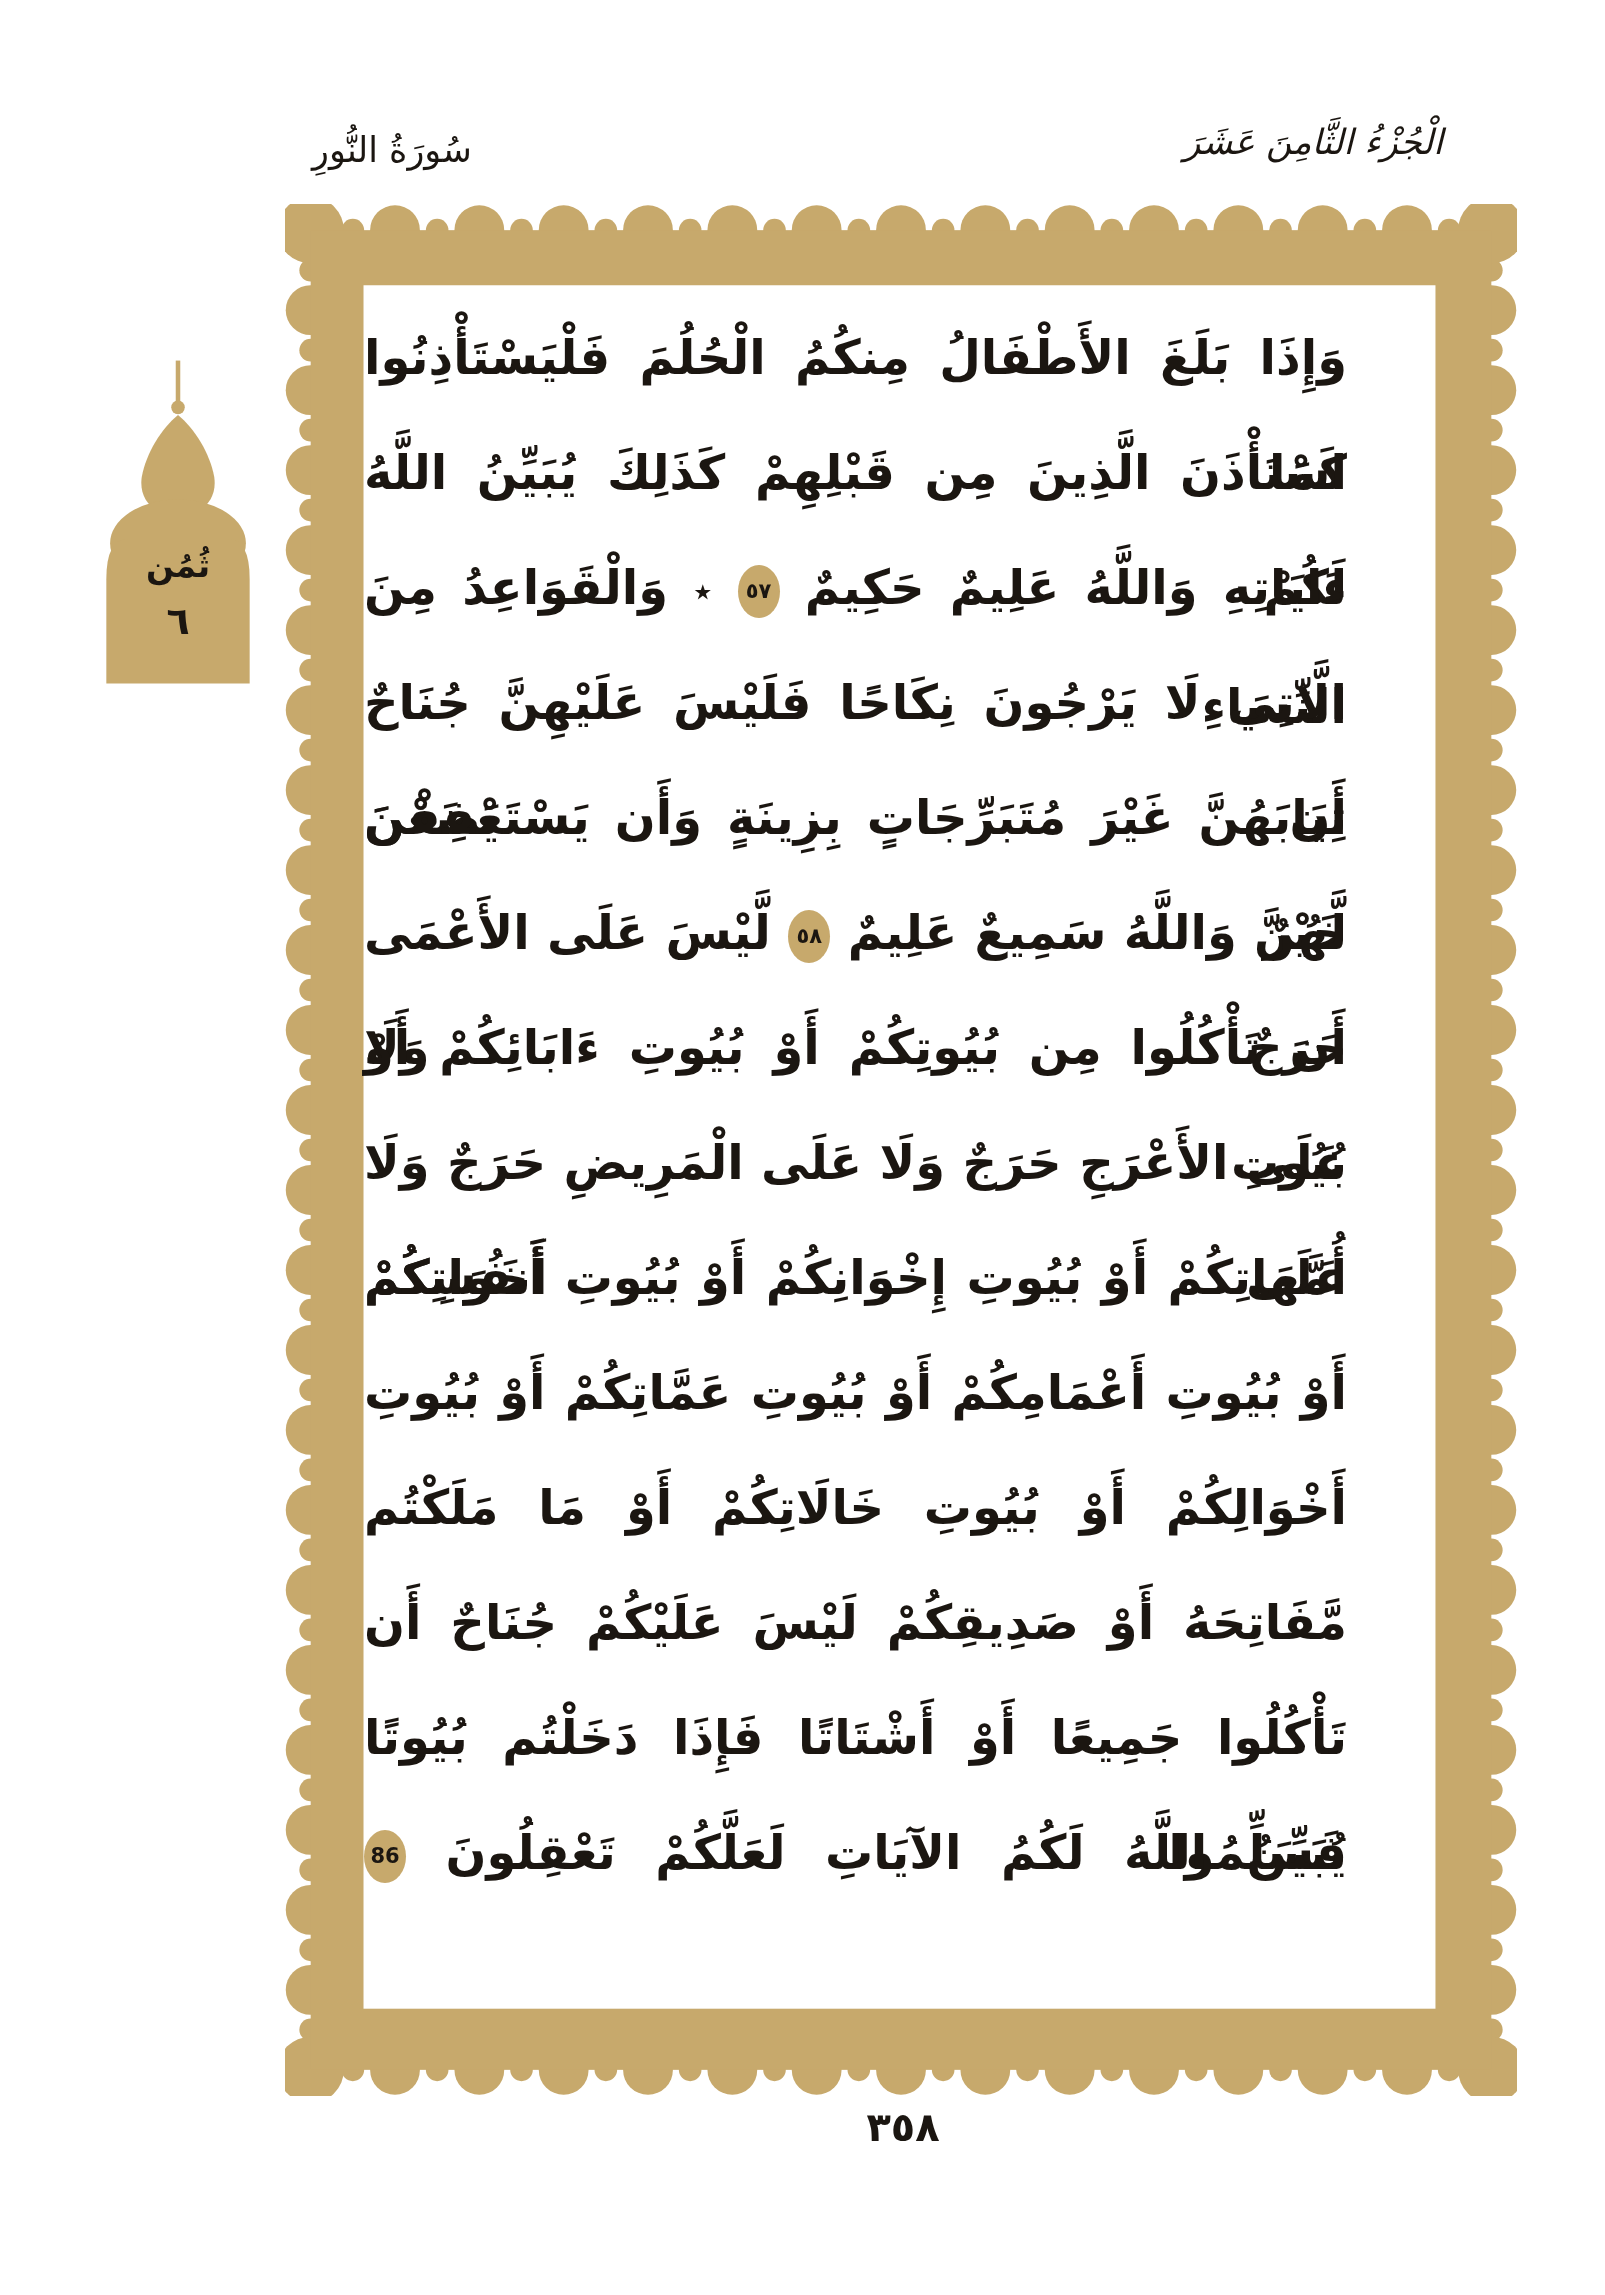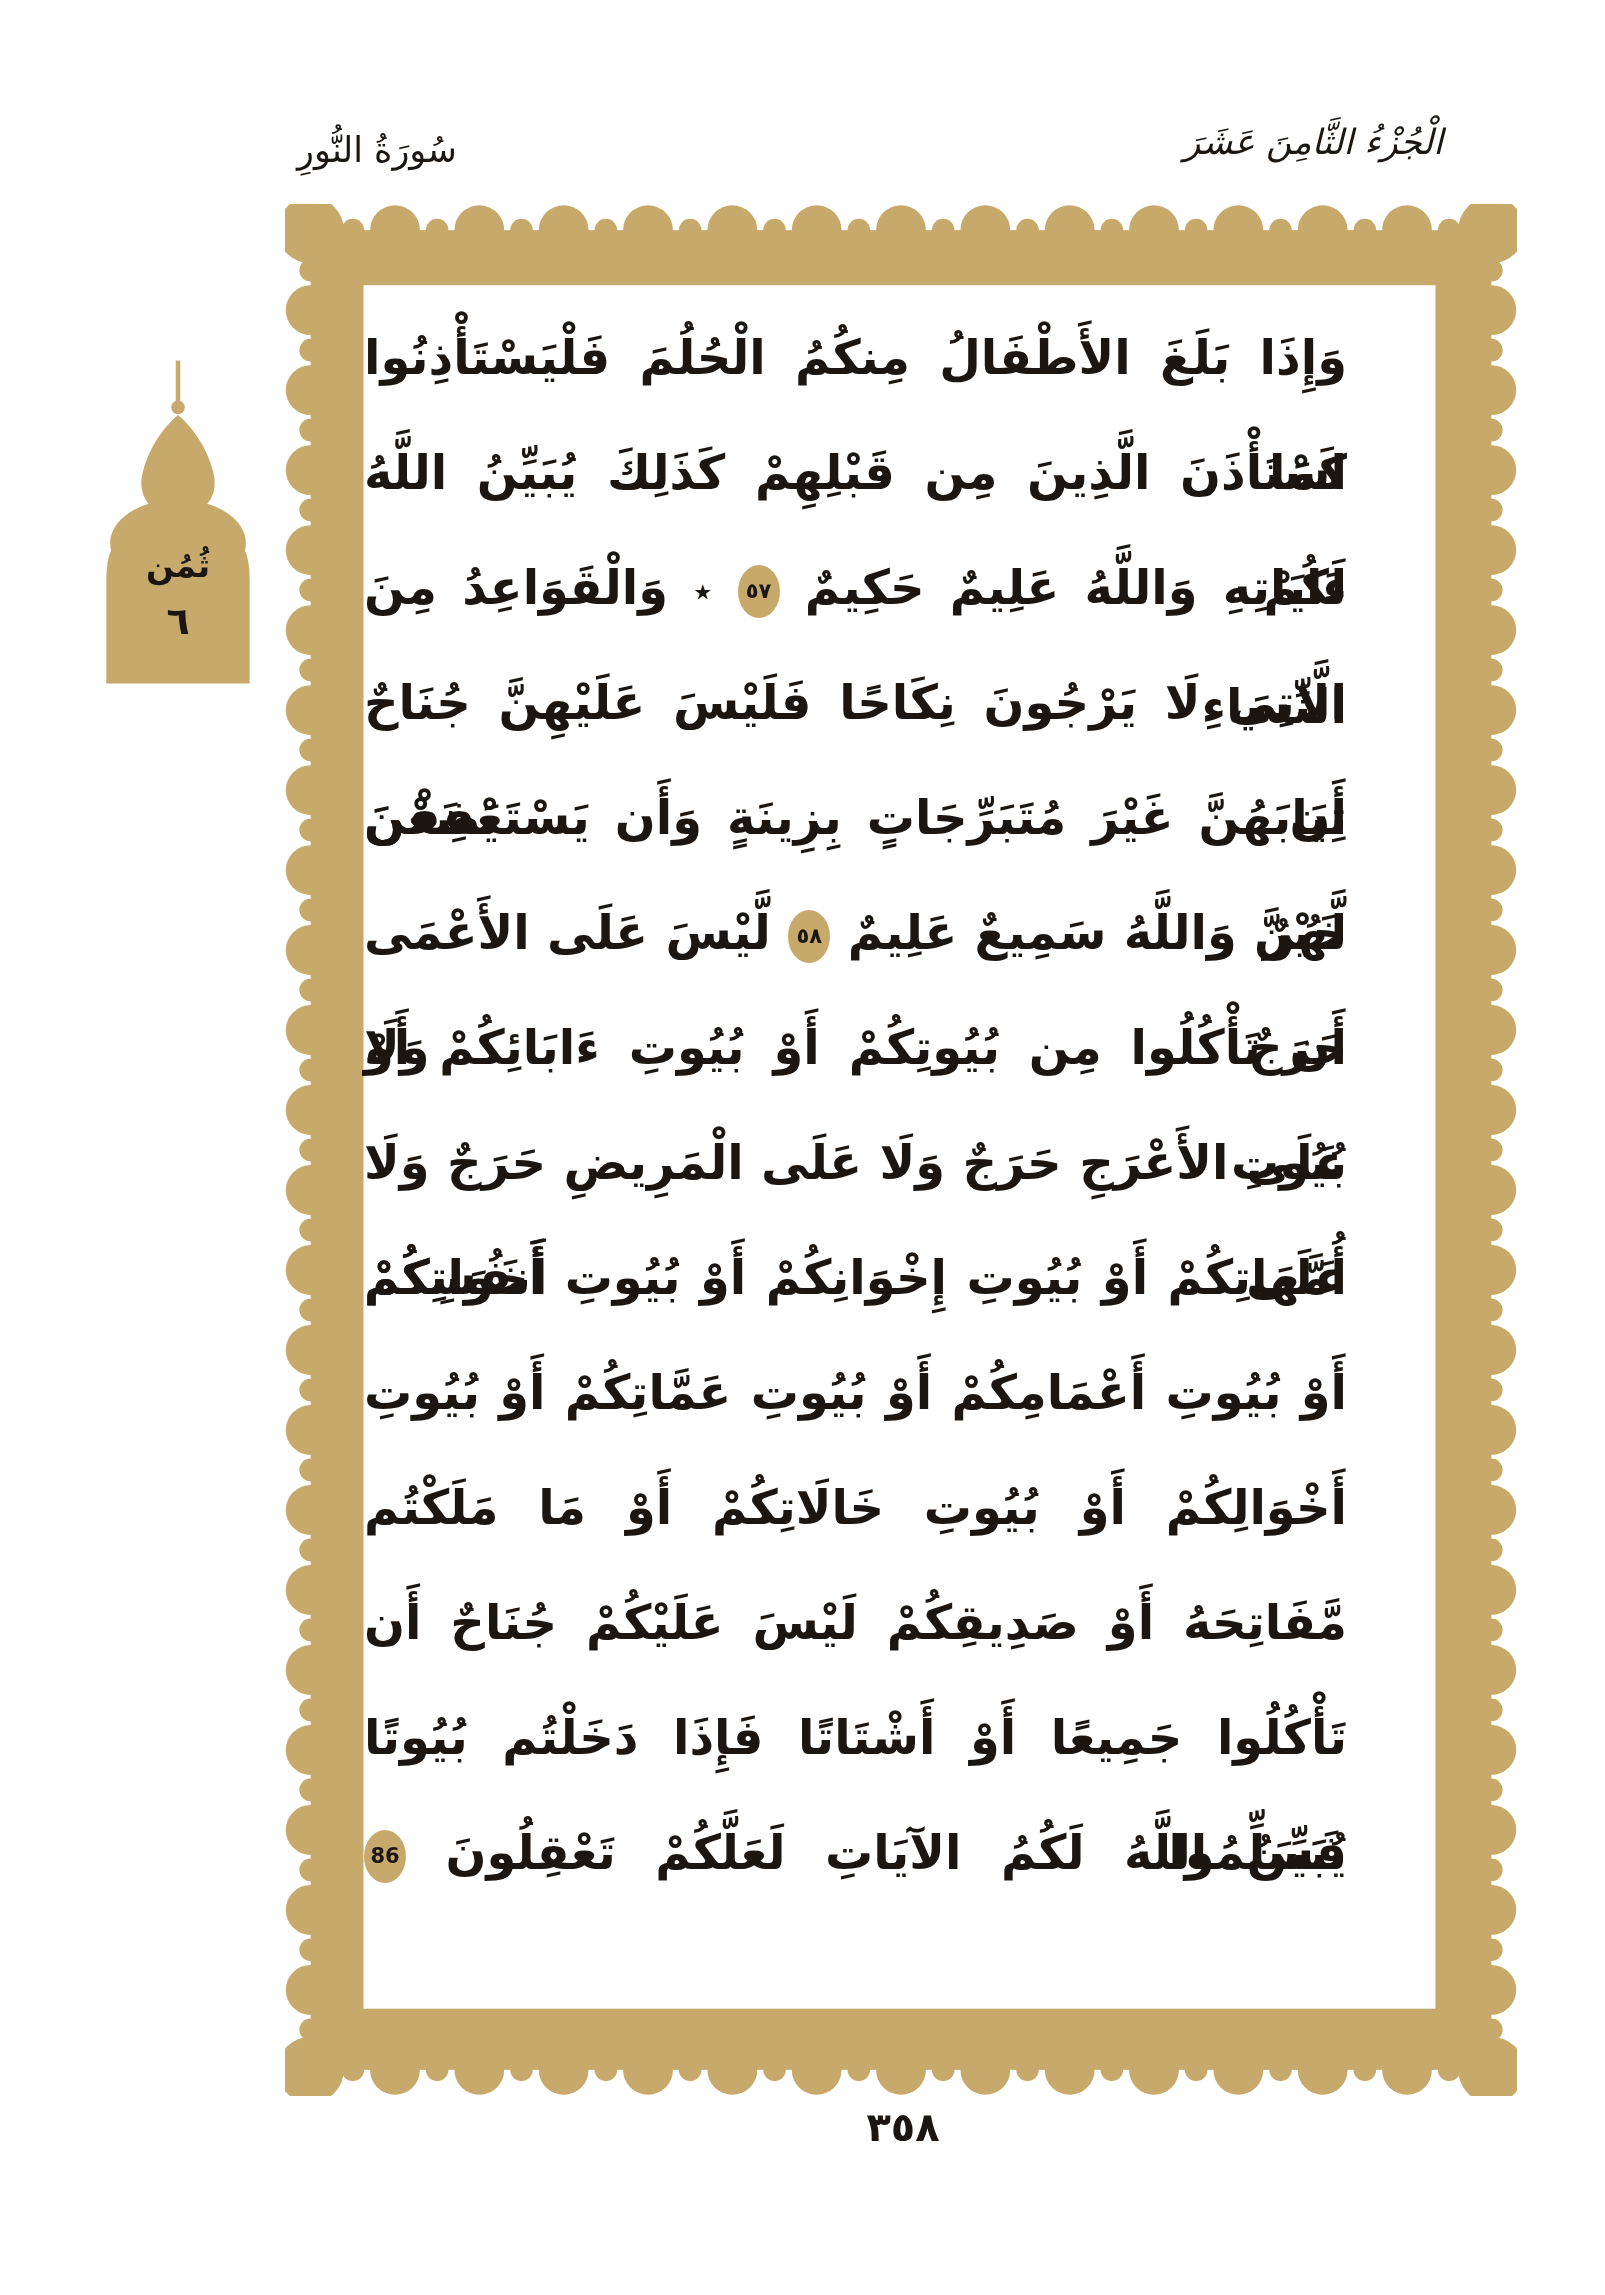--- a/index.html
+++ b/index.html
@@ -5,21 +5,21 @@
   :root { --gold:#C7A96C; --ink:#1B1611; --paper:#FFFFFF; }
   html,body{margin:0;padding:0;background:var(--paper);}
   .page{
     position:relative;width:1605px;height:2295px;background:var(--paper);
     font-family:"DejaVu Sans",sans-serif;color:var(--ink);overflow:hidden;
   }
   .hdr{
     position:absolute;direction:rtl;white-space:nowrap;
     font-size:35px;font-weight:400;color:var(--ink);
   }
-  .hdr-left{left:297px;top:130px;}
+  .hdr-left{left:312px;top:130px;}
   .hdr-right{right:162px;top:122px;font-style:italic;}
   .frame{position:absolute;left:285px;top:204px;}
   .dome{position:absolute;left:92px;top:353px;width:172px;height:332px;}
   .dome svg{position:absolute;left:0;top:0;}
   .dome-label{
     position:absolute;top:193px;left:0;width:172px;text-align:center;
     font-size:33px;font-weight:700;direction:rtl;color:var(--ink);
   }
   .dome-num{
     position:absolute;top:246px;left:0;width:172px;text-align:center;

